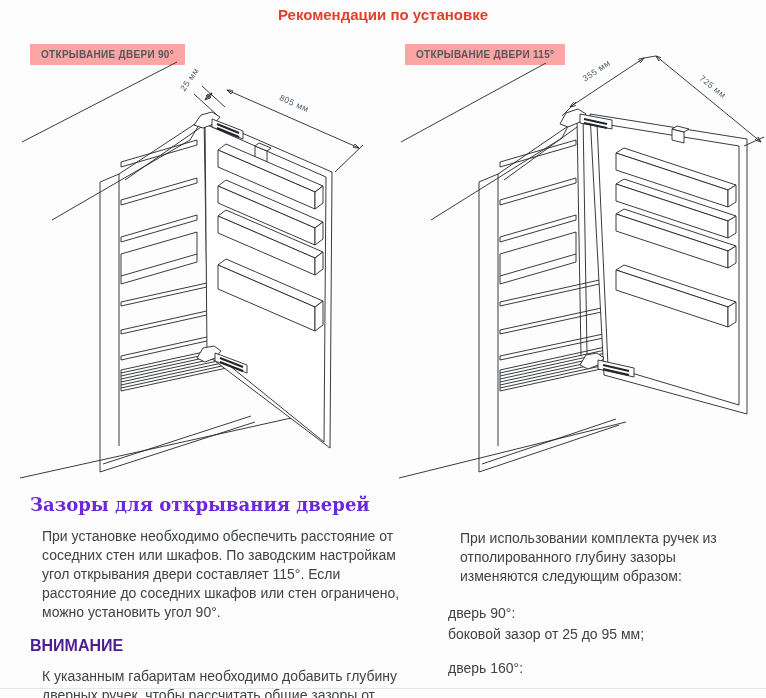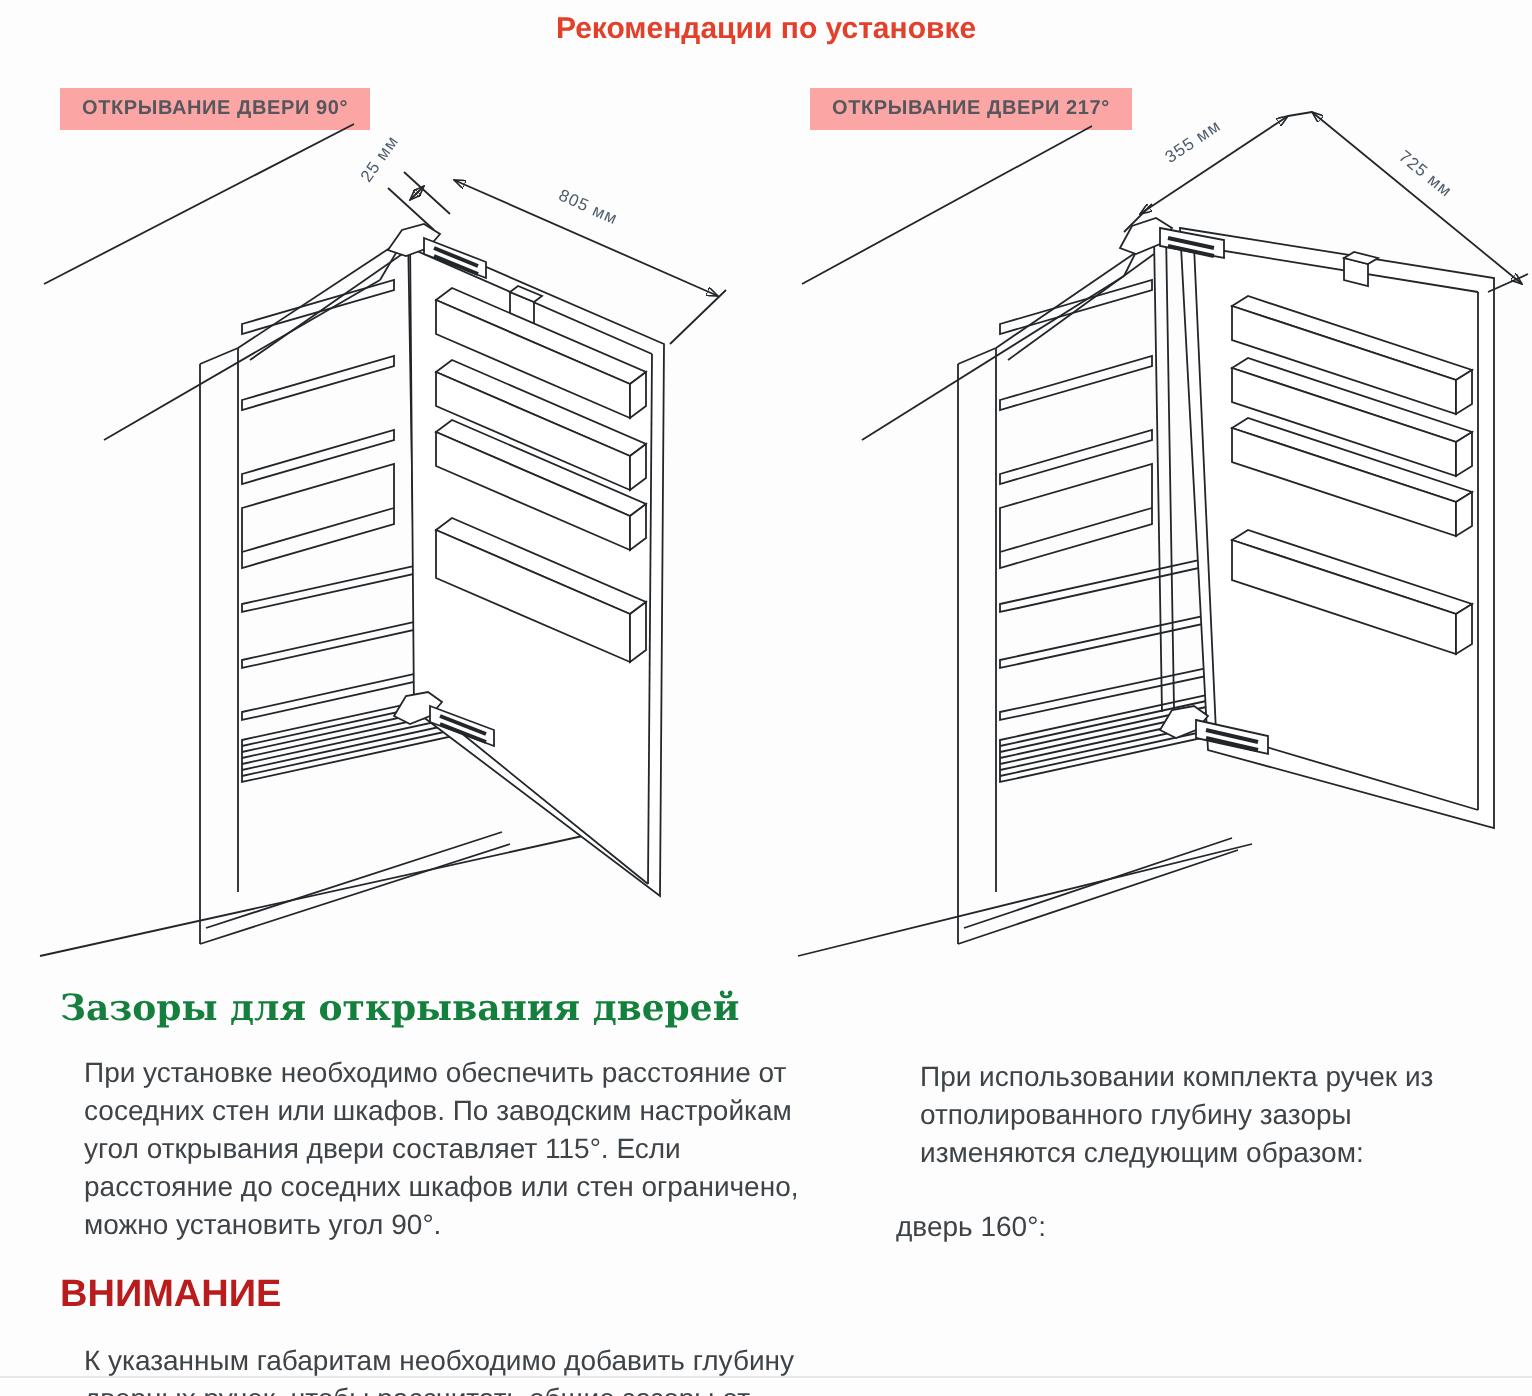--- a/index.html
+++ b/index.html
@@ -34,38 +34,38 @@
   svg.drawing .thick{stroke-width:2;}
   svg.drawing text{
     font-family:"Liberation Sans","DejaVu Sans",sans-serif;
     font-size:8.5px;fill:#4e5c6a;letter-spacing:.5px;
     stroke:none;text-anchor:middle;
   }
   .col-left{position:absolute;left:30px;top:494px;width:398px;}
   .col-right{position:absolute;left:448px;top:517px;width:315px;}
   .gaps-heading{
     font-family:"DejaVu Serif","Liberation Serif",serif;
-    font-size:18px;font-weight:bold;color:#15803d;margin:0 0 8px 0;
+    font-size:18px;font-weight:bold;color:#6d28d9;margin:0 0 8px 0;
   }
   .body-text{font-size:14px;line-height:19px;margin:12px;}
-  .warning-heading{font-size:19px;font-weight:bold;color:#b91c1c;margin:15px 0 8px 0;}
+  .warning-heading{font-size:16px;font-weight:bold;color:#4c1d95;margin:15px 0 8px 0;}
   .col-right .body-text{margin-bottom:17px;}
   .pair{font-size:14px;line-height:21px;margin:0 0 13px 0;}
   .pair span{display:block;}
   .divider{position:absolute;left:0;top:688px;width:766px;height:1px;background:#e7e7e7;}
 </style>
 </head>
 <body>
 
 <div class="page">
 
   <h1 class="page-title">Рекомендации по установке</h1>
 
   <div class="diagram-label left">ОТКРЫВАНИЕ ДВЕРИ 90°</div>
-  <div class="diagram-label right">ОТКРЫВАНИЕ ДВЕРИ 217°</div>
+  <div class="diagram-label right">ОТКРЫВАНИЕ ДВЕРИ 115°</div>
 
   <svg class="drawing d1" width="372" height="436" viewBox="0 0 372 436">
     <defs>
       <marker id="arr1" markerWidth="7" markerHeight="5" refX="6.5" refY="2.5" orient="auto-start-reverse">
         <path d="M0,0 L6.5,2.5 L0,5 z" fill="#3c4650" stroke="none"></path>
       </marker>
     </defs>
 
     <g>
       <line x1="7" y1="92" x2="162" y2="12"></line>
@@ -270,18 +270,22 @@
   <section class="col-left">
     <h2 class="gaps-heading">Зазоры для открывания дверей</h2>
     <p class="body-text">При установке необходимо обеспечить расстояние от соседних стен или шкафов. По заводским настройкам угол открывания двери составляет 115°. Если расстояние до соседних шкафов или стен ограничено, можно установить угол 90°.</p>
     <h3 class="warning-heading">ВНИМАНИЕ</h3>
     <p class="body-text">К указанным габаритам необходимо добавить глубину дверных ручек, чтобы рассчитать общие зазоры от соседних шкафов или стен.</p>
   </section>
 
   <section class="col-right">
     <p class="body-text">При использовании комплекта ручек из отполированного глубину зазоры изменяются следующим образом:</p>
     <p class="pair">
+      <span>дверь 90°:</span>
+      <span>боковой зазор от 25 до 95 мм;</span>
+    </p>
+    <p class="pair">
       <span>дверь 160°:</span>
     </p>
   </section>
 
   <div class="divider"></div>
 </div>
 
 </body></html>

